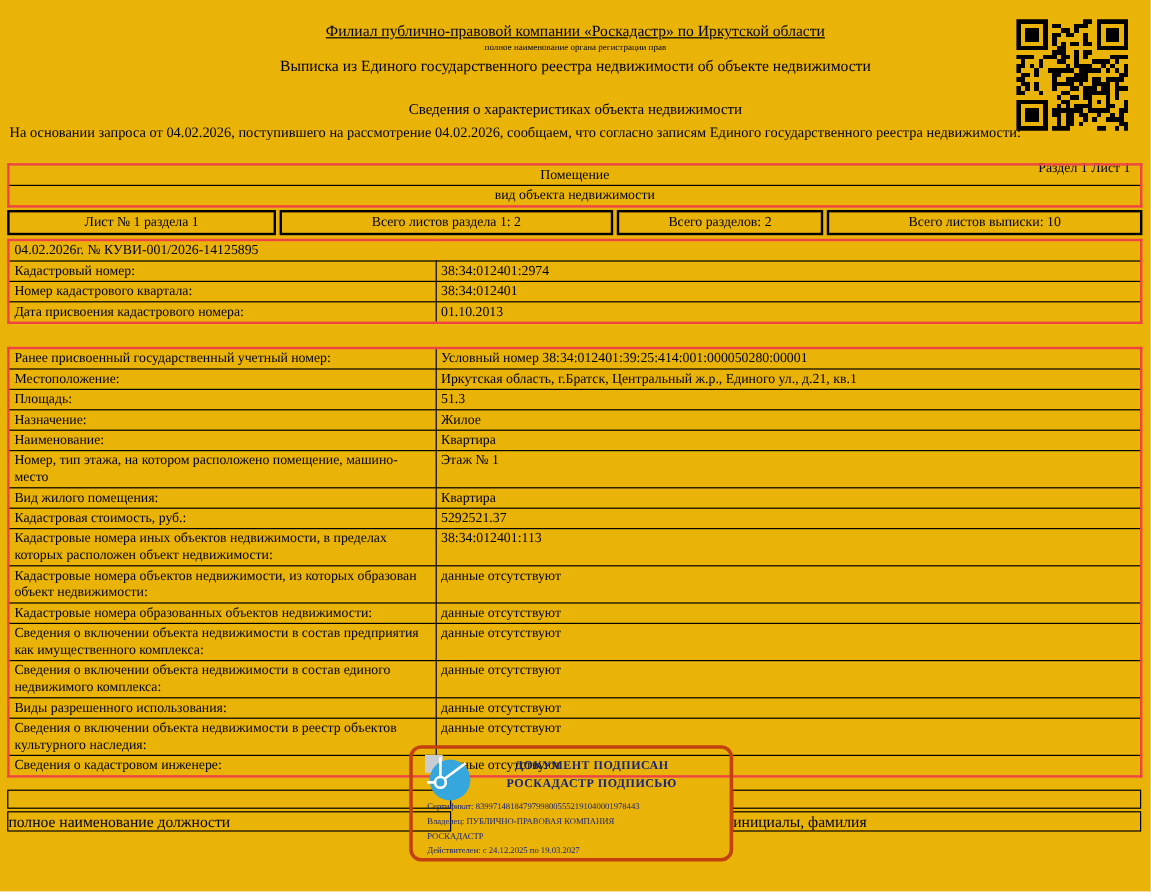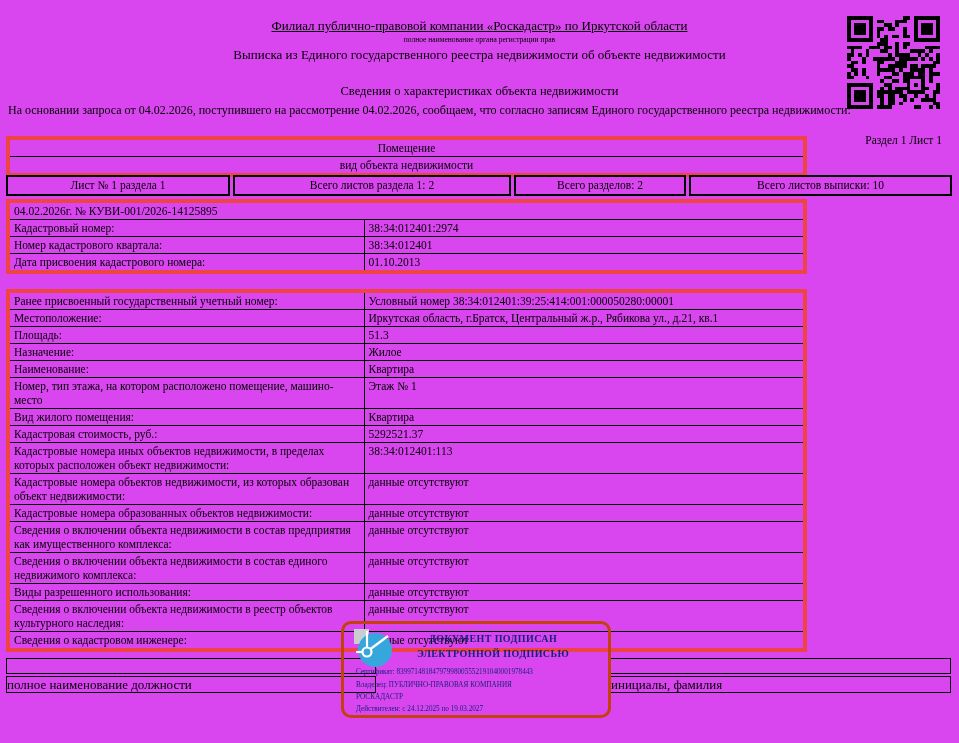--- a/index.html
+++ b/index.html
@@ -1,32 +1,32 @@
 <!DOCTYPE html>
 <html><head>
 <meta charset="utf-8">
 <style>
   html,body{margin:0;padding:0;background:#fff;}
-  .page{position:relative;width:959px;height:743px;background:#d946ef;overflow:hidden;
+  .page{position:relative;width:959px;height:743px;background:#eab308;overflow:hidden;
         font-family:"Liberation Serif","DejaVu Serif",serif;color:#000;}
 
   
   .hdr{position:absolute;left:0;top:18px;width:100%;text-align:center;}
   .org-name{font-size:13px;text-decoration:underline;}
   .org-caption{font-size:7.5px;margin-top:1px;}
   .doc-title{font-size:13px;margin-top:3px;}
   .section-title{position:absolute;left:0;top:84px;width:100%;text-align:center;font-size:12.5px;}
   .request-line{position:absolute;left:8px;top:103px;width:943px;font-size:12px;}
   .section-sheet{position:absolute;right:17px;top:134px;font-size:11.5px;}
 
   
   .qr{position:absolute;left:847px;top:16px;width:93px;height:93px;}
 
   
-  table.doc{border-collapse:collapse;width:801px;border:4px solid #ef4444;table-layout:fixed;}
+  table.doc{border-collapse:collapse;width:946px;border:2px solid #ef4444;table-layout:fixed;}
   table.doc td{border:1px solid #000;font-size:11.5px;line-height:14px;padding:1px 4px;vertical-align:top;}
   .tblA{position:absolute;left:6px;top:136px;}
   .tblA td{text-align:center;}
   .tblB{position:absolute;left:6px;top:175px;width:946px;display:flex;gap:3px;}
   .tblB .cell{border:2px solid #000;height:15px;line-height:15px;font-size:11.5px;text-align:center;padding:1px 0;}
   .tblB .cell:nth-child(1){width:221px;}
   .tblB .cell:nth-child(2){width:275px;}
   .tblB .cell:nth-child(3){width:169px;}
   .tblB .cell:nth-child(4){width:260px;}
   .tblC{position:absolute;left:6px;top:199px;padding-left:43px;}
@@ -432,21 +432,21 @@
         <col class="lab">
         <col>
       </colgroup>
     <tbody>
         <tr>
         <td>Ранее присвоенный государственный учетный номер:</td>
         <td>Условный номер 38:34:012401:39:25:414:001:000050280:00001</td>
       </tr>
         <tr>
         <td>Местоположение:</td>
-        <td>Иркутская область, г.Братск, Центральный ж.р., Рябикова ул., д.21, кв.1</td>
+        <td>Иркутская область, г.Братск, Центральный ж.р., Единого ул., д.21, кв.1</td>
       </tr>
         <tr>
         <td>Площадь:</td>
         <td>51.3</td>
       </tr>
         <tr>
         <td>Назначение:</td>
         <td>Жилое</td>
       </tr>
         <tr>
@@ -515,21 +515,21 @@
       <circle cx="21" cy="21" r="17" fill="#35a7dc"></circle>
       <g stroke="#ffffff" stroke-width="2.2" fill="none">
         <circle cx="13" cy="23" r="4.5"></circle>
         <line x1="13" y1="18.5" x2="13" y2="2"></line>
         <line x1="16.5" y1="20" x2="34" y2="7"></line>
         <line x1="8.5" y1="23" x2="2" y2="23"></line>
       </g>
     </svg>
     <div class="stamp-h">
       <div>ДОКУМЕНТ ПОДПИСАН</div>
-      <div>ЭЛЕКТРОННОЙ ПОДПИСЬЮ</div>
+      <div>РОСКАДАСТР ПОДПИСЬЮ</div>
     </div>
     <div class="stamp-small st-cert">Сертификат: 83997148184797998005552191040001978443</div>
     <div class="stamp-small st-owner">Владелец: ПУБЛИЧНО-ПРАВОВАЯ КОМПАНИЯ</div>
     <div class="stamp-small st-owner2">РОСКАДАСТР</div>
     <div class="stamp-small st-valid">Действителен: с 24.12.2025 по 19.03.2027</div>
   </div>
 
 </div>
 
 </body></html>

